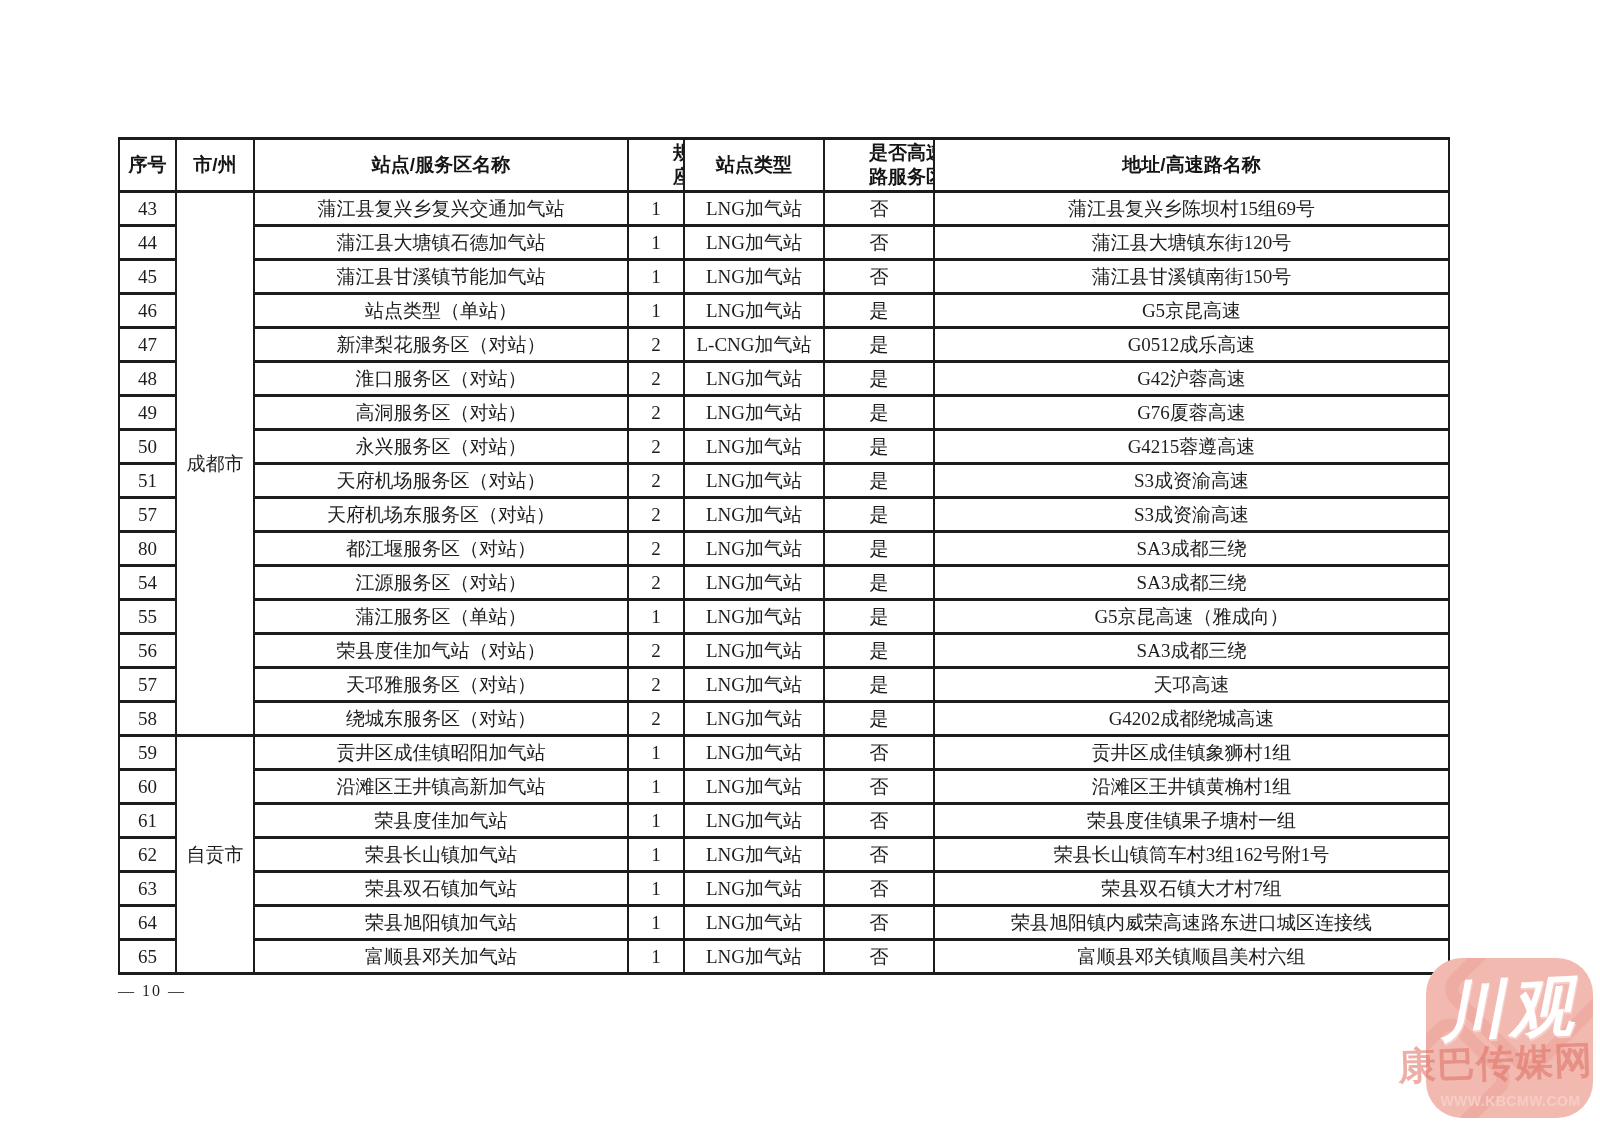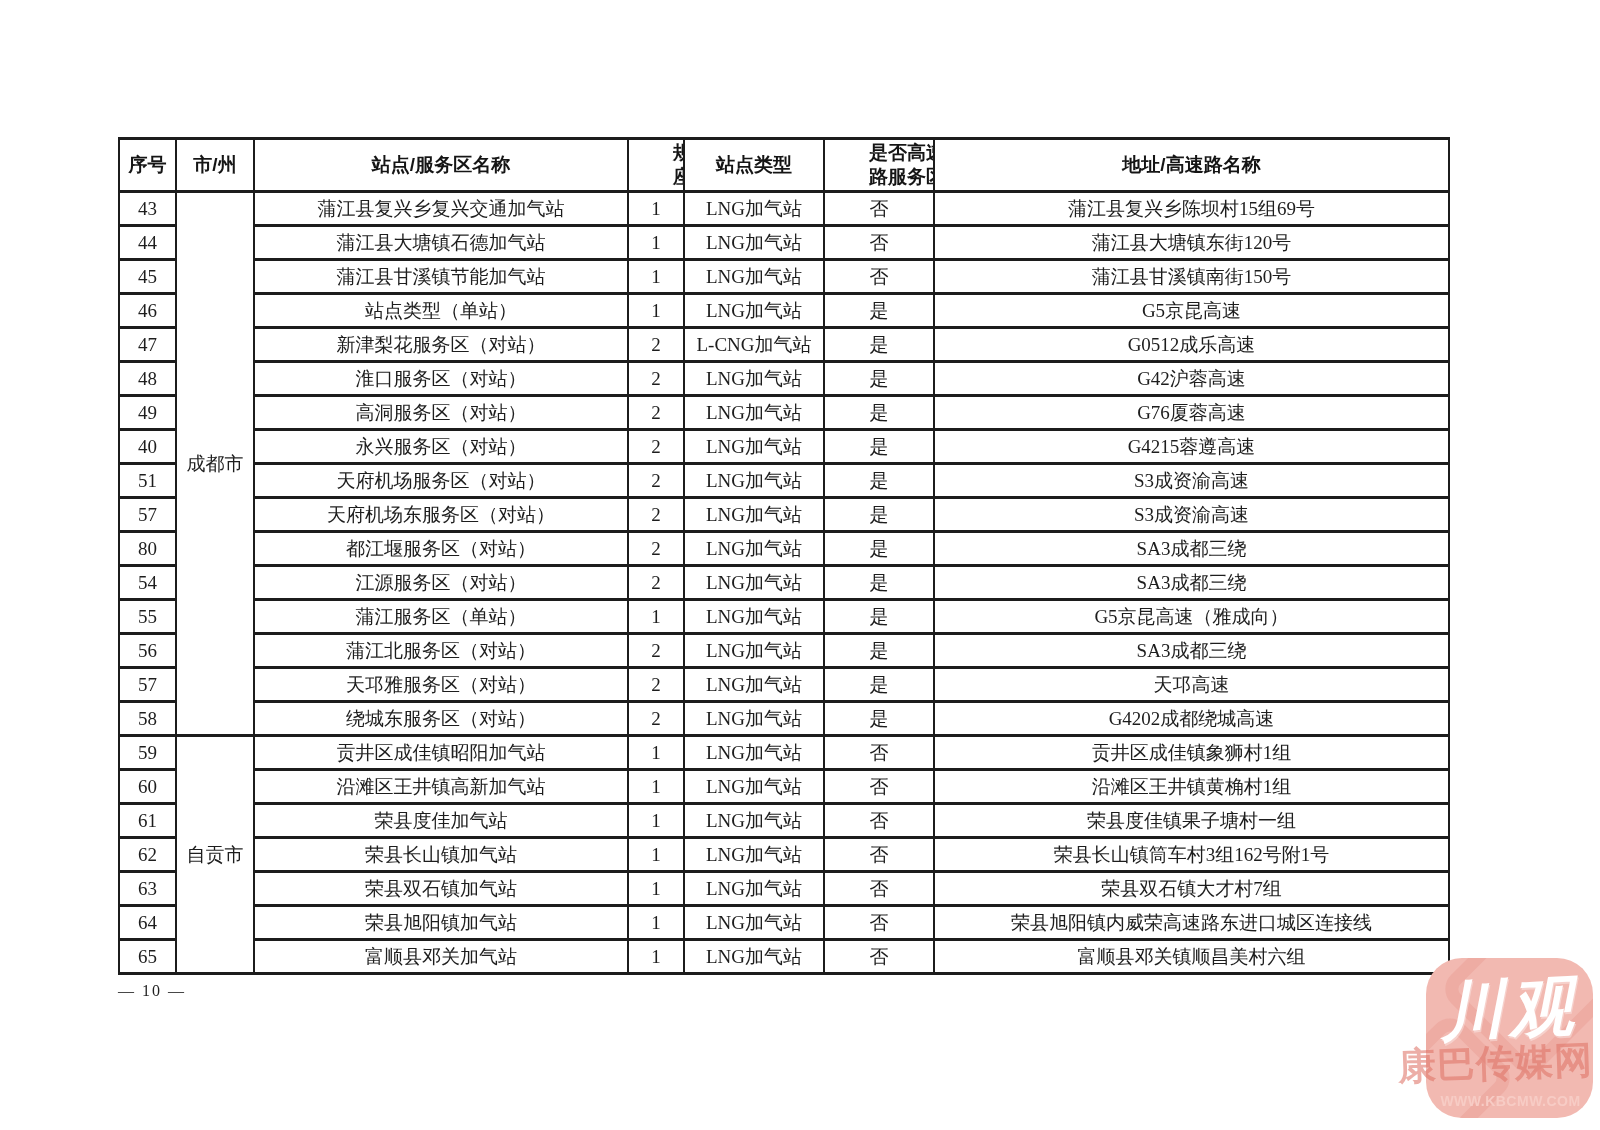--- a/index.html
+++ b/index.html
@@ -208,21 +208,21 @@
         </tr>
         <tr>
           <td>49</td>
           <td>高洞服务区（对站）</td>
           <td>2</td>
           <td>LNG加气站</td>
           <td>是</td>
           <td>G76厦蓉高速</td>
         </tr>
         <tr>
-          <td>40</td>
+          <td>50</td>
           <td>永兴服务区（对站）</td>
           <td>2</td>
           <td>LNG加气站</td>
           <td>是</td>
           <td>G4215蓉遵高速</td>
         </tr>
         <tr>
           <td>51</td>
           <td>天府机场服务区（对站）</td>
           <td>2</td>
@@ -257,21 +257,21 @@
         <tr>
           <td>55</td>
           <td>蒲江服务区（单站）</td>
           <td>1</td>
           <td>LNG加气站</td>
           <td>是</td>
           <td>G5京昆高速（雅成向）</td>
         </tr>
         <tr>
           <td>56</td>
-          <td>蒲江北服务区（对站）</td>
+          <td>荣县度佳加气站（对站）</td>
           <td>2</td>
           <td>LNG加气站</td>
           <td>是</td>
           <td>SA3成都三绕</td>
         </tr>
         <tr>
           <td>57</td>
           <td>天邛雅服务区（对站）</td>
           <td>2</td>
           <td>LNG加气站</td>

